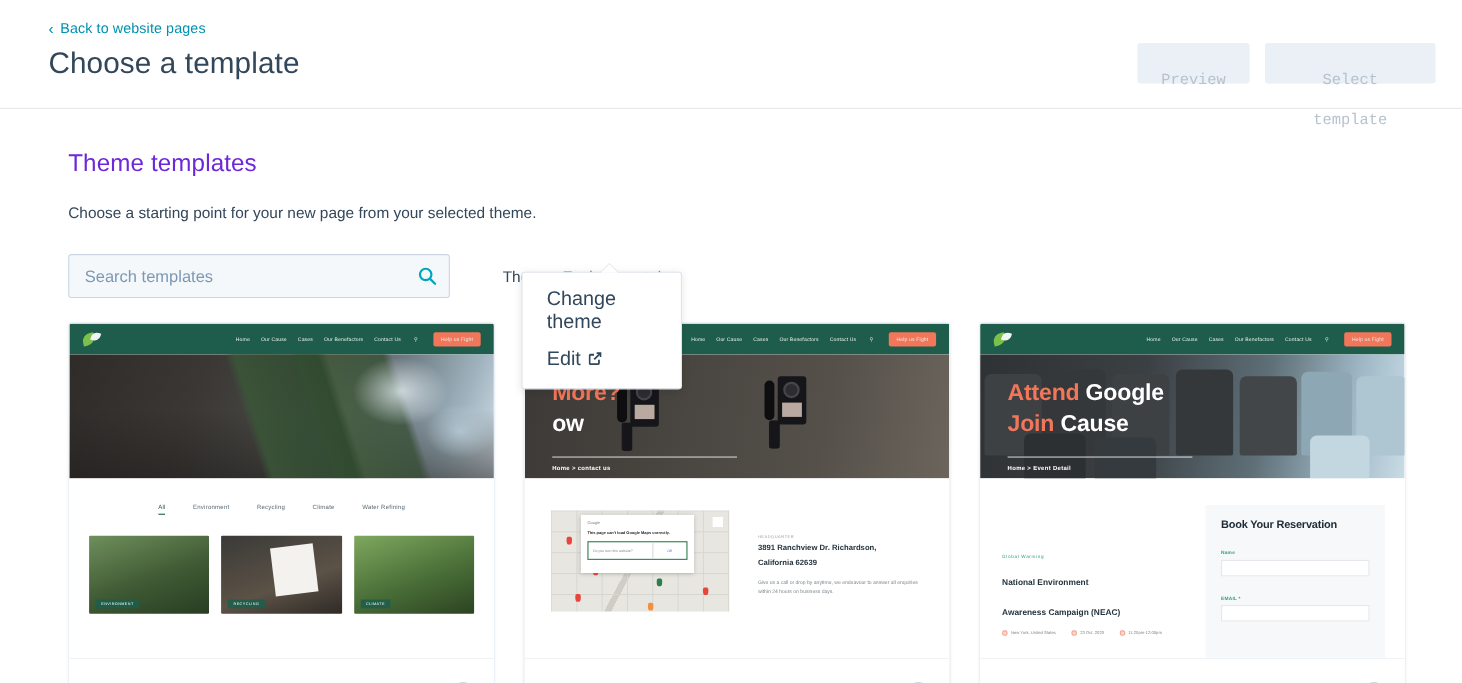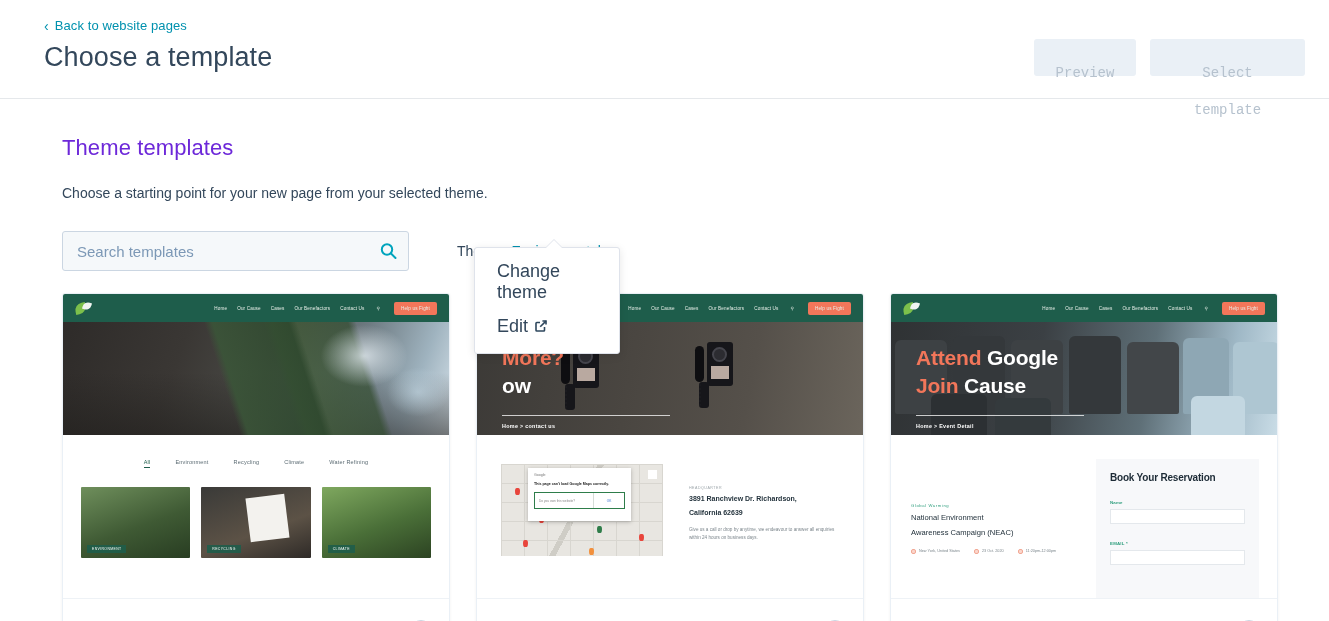--- a/index.html
+++ b/index.html
@@ -190,21 +190,21 @@
   .gm-ok { width: 30px; display: flex; align-items: center; justify-content: center; font-size: 3.2px; color: #2f6fd0; }
   .gm-full { position: absolute; right: 6px; top: 6px; width: 9px; height: 9px; border: 1px solid #fff; background: #fff; }
   .addr-block { position: absolute; left: 212px; top: 51px; width: 150px; }
   .addr-kicker { font-size: 3.6px; color: #9aa3a8; letter-spacing: .5px; text-transform: uppercase; }
   .addr-main { font-size: 7px; font-weight: 700; color: #24333d; line-height: 1.45; margin-top: 4px; }
   .addr-note { font-size: 4.6px; color: #7d878d; line-height: 1.6; margin-top: 8px; }
 
   
   .ev-left { position: absolute; left: 20px; top: 68px; width: 190px; }
   .ev-kicker { font-size: 4.2px; color: #2e9e7d; letter-spacing: .6px; }
-  .ev-title { font-size: 7.6px; font-weight: 400; color: #24333d; line-height: 1.5; margin-top: 4px; }
+  .ev-title { font-size: 7.6px; font-weight: 700; color: #24333d; line-height: 1.5; margin-top: 16px; }
   .ev-meta { display: flex; gap: 14px; margin-top: 10px; }
   .ev-meta-item { display: flex; align-items: center; gap: 3px; font-size: 3.8px; color: #7d878d; }
   .ev-dot { width: 5px; height: 5px; border-radius: 2px; background: #fbd6cc; border: 1px solid #f2a793; flex: none; }
   .form-card { position: absolute; right: 18px; top: 24px; width: 163px; height: 152px; background: #f7f8fa; padding: 13px 14px; }
   .form-h { font-size: 10px; font-weight: 700; color: #1d2b36; letter-spacing: -.2px; }
   .form-lbl { font-size: 4.4px; font-weight: 700; color: #2e9e7d; margin-top: 17px; letter-spacing: .2px; }
   .form-in { height: 15px; background: #fff; border: 1px solid #e4e8ec; margin-top: 4px; }
 
   
   .card-foot {

